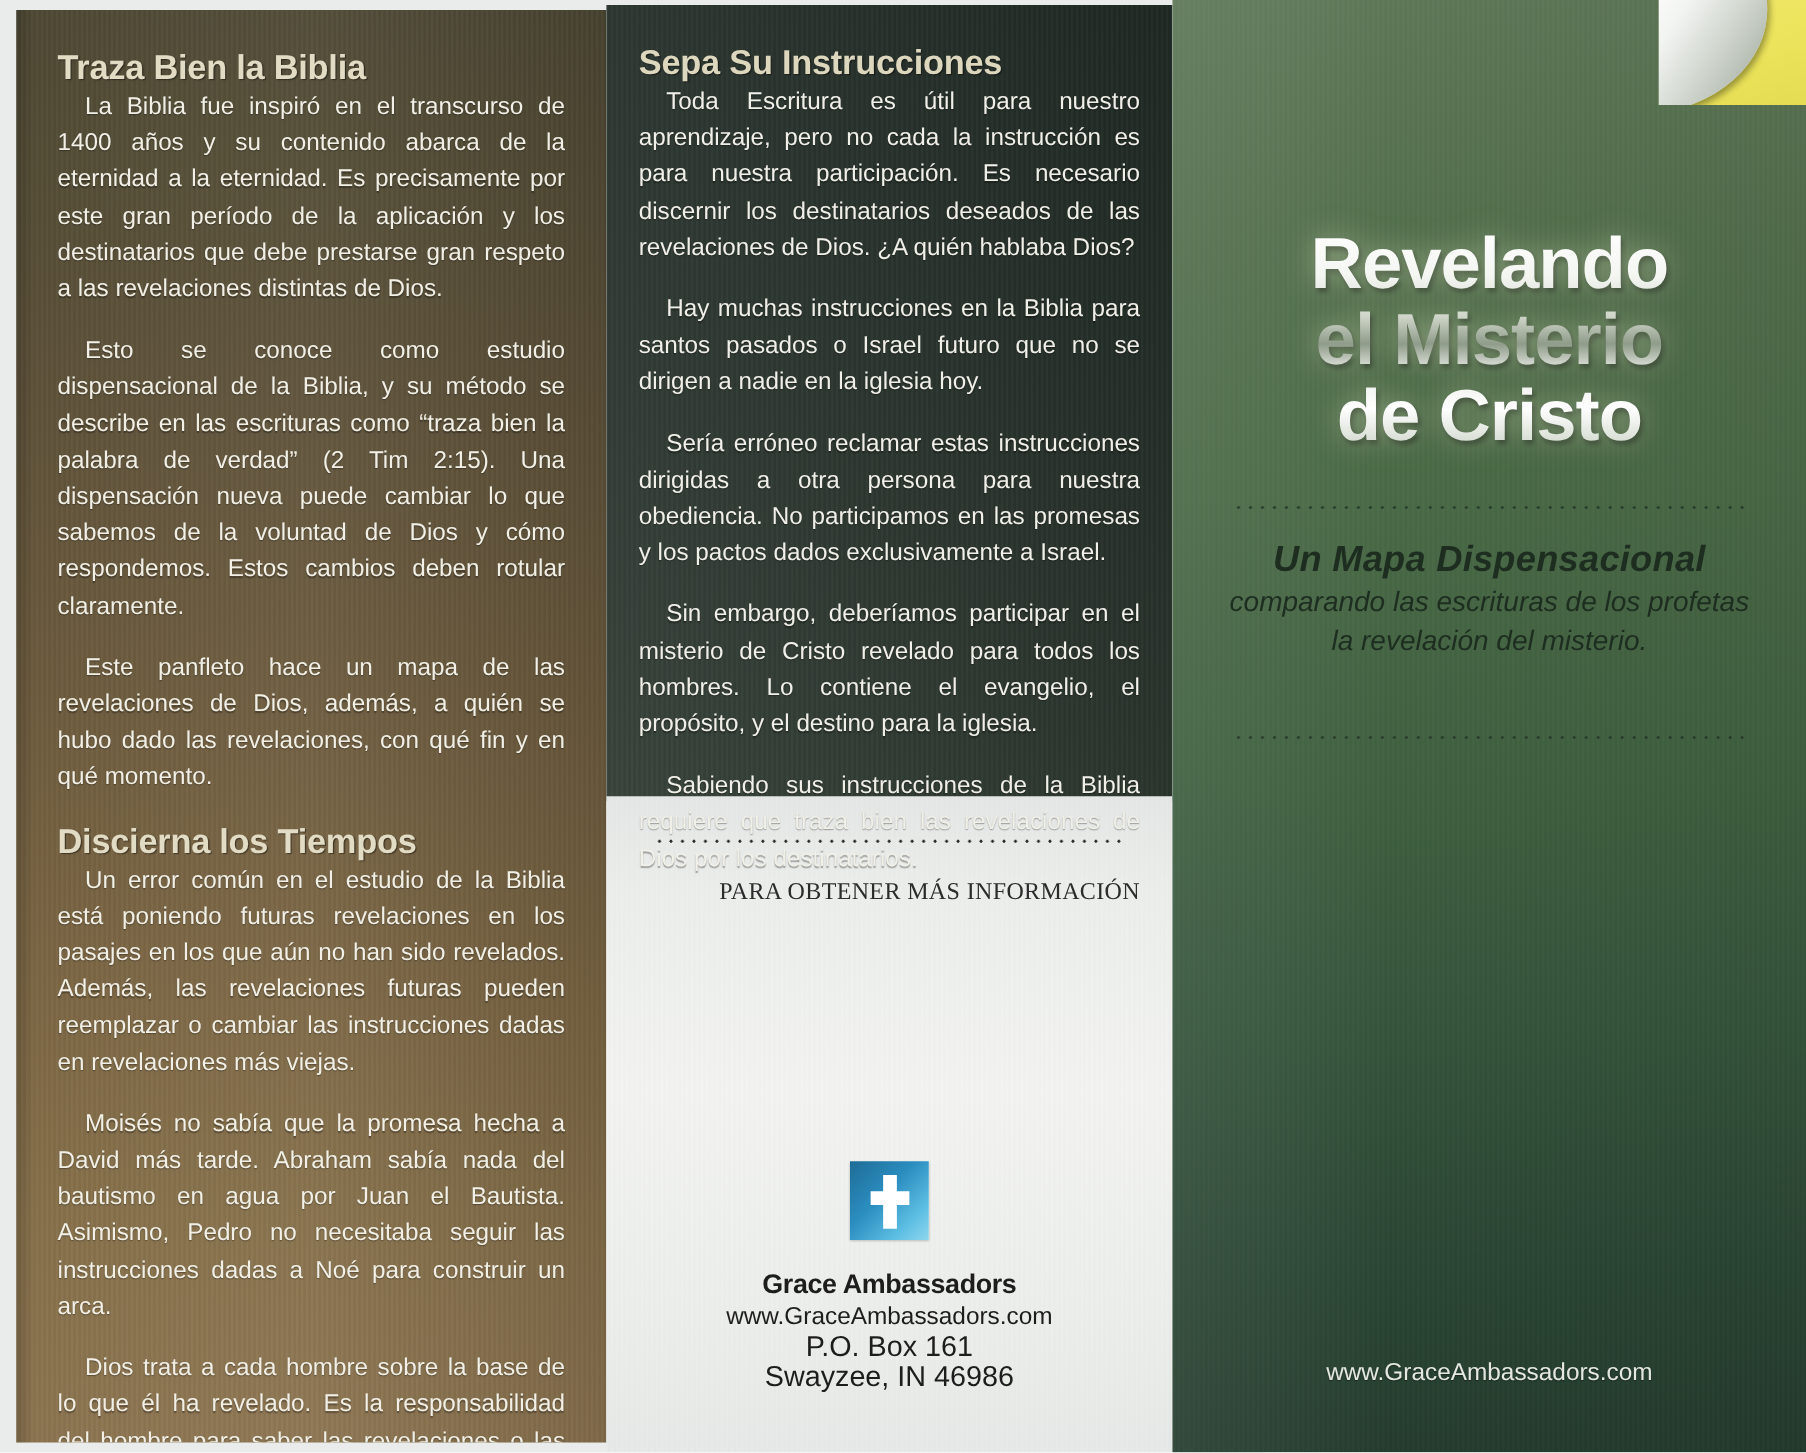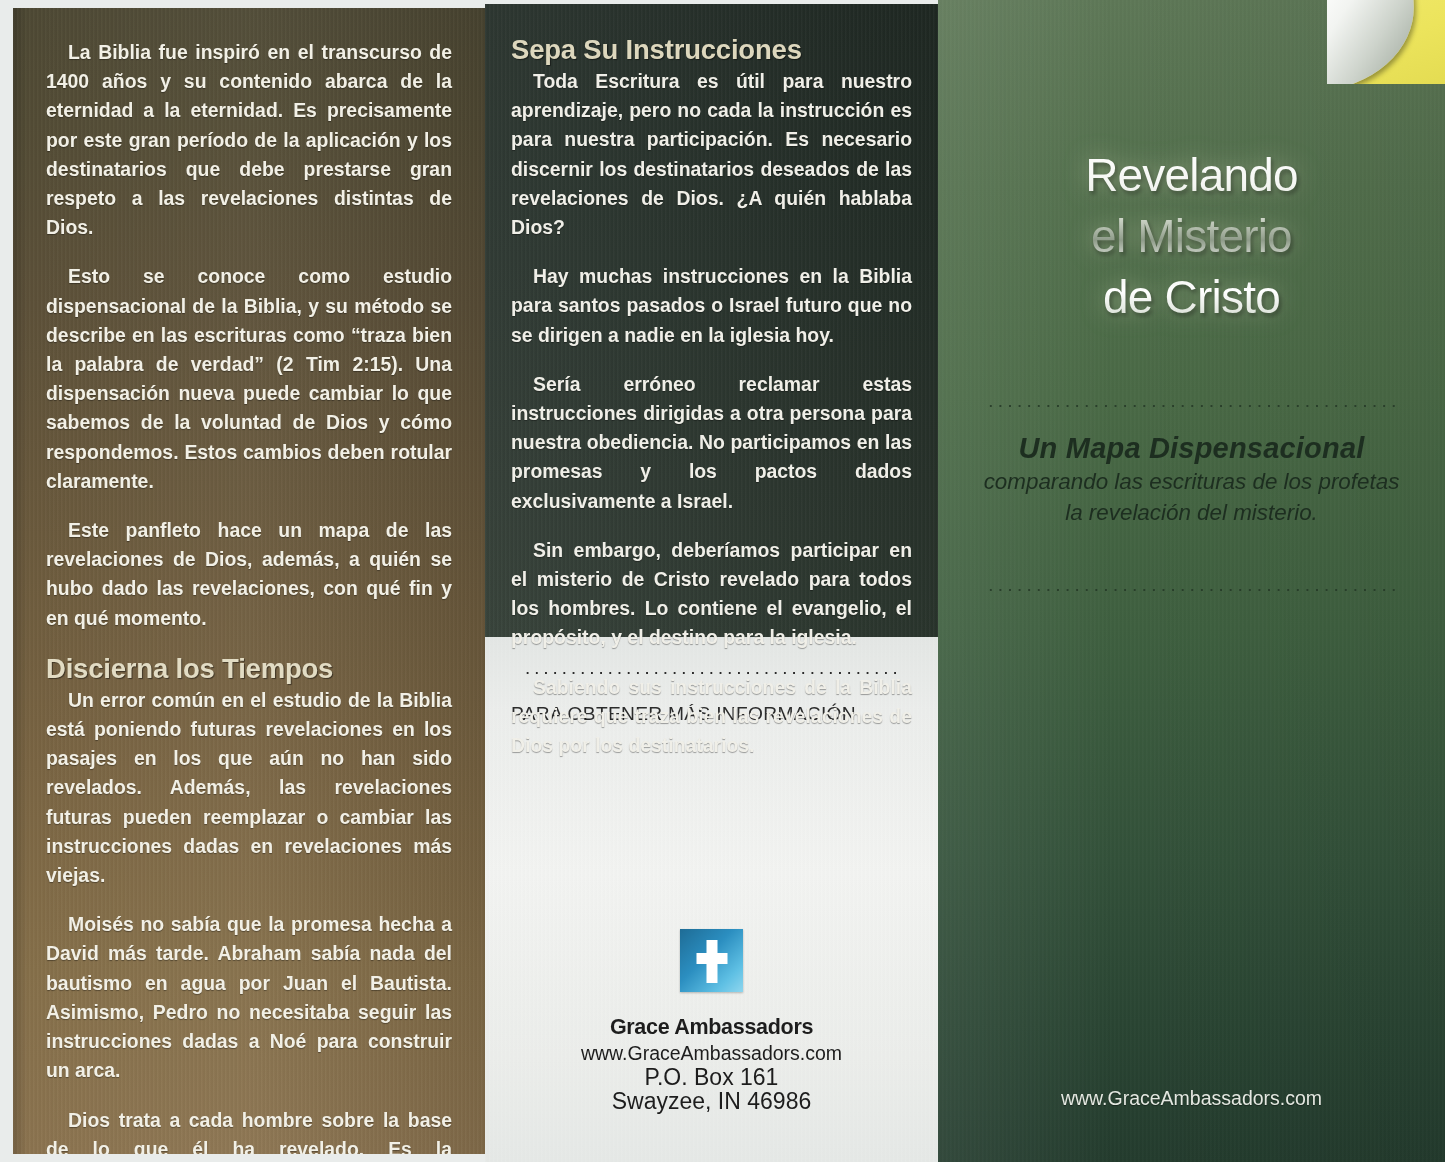--- a/index.html
+++ b/index.html
@@ -64,21 +64,20 @@
     position: relative;
     z-index: 2;
     margin: 0 0 20px 0;
     font-size: 19.4px;
     line-height: 29.2px;
     color: #f2f0e6;
     text-align: justify;
     text-indent: 22px;
     text-shadow: 0 1px 1px rgba(0,0,0,.35);
     hyphens: manual;
-    font-weight: bold;
   }
 
   
   .panel-mid {
     position: absolute;
     left: 485px;
     top: 0px;
     width: 453px;
     height: 1162px;
     overflow: hidden;
@@ -107,25 +106,26 @@
   .dotline {
     height: 4px;
     margin: 34px 12px 0 12px;
     background-image: radial-gradient(circle, #2a2a2a 1.1px, rgba(0,0,0,0) 1.4px);
     background-size: 9.2px 4px;
     background-repeat: repeat-x;
     background-position: 0 50%;
   }
   .contact-block {
     margin-top: 25px;
-    text-align: left;
+    text-align: right;
     font-size: 19.2px;
     line-height: 28px;
     letter-spacing: .3px;
     color: #2b2b2b;
+    font-family: Liberation Serif, serif;
   }
   .logo-wrap {
     position: absolute;
     left: 0; right: 0;
     top: 292px;
     text-align: center;
   }
   .logo-mark {
     width: 63px;
     height: 63px;
@@ -179,24 +179,24 @@
     height: 1162px;
     overflow: hidden;
     background:
       linear-gradient(90deg, rgba(255,255,255,.07) 0%, rgba(0,0,0,.0) 35%, rgba(0,0,0,.05) 100%),
       linear-gradient(180deg, #5e7857 0%, #53704d 16%, #4a6a46 34%,
                               #3f6040 54%, #33513a 74%, #2a4533 88%, #243c2e 100%);
   }
   .cover-title {
     position: absolute;
     left: 0; right: 0;
-    top: 145px;
+    top: 180px;
     text-align: center;
-    font-size: 46px;
-    font-weight: normal;
+    font-size: 58px;
+    font-weight: bold;
     line-height: 61px;
     letter-spacing: -0.8px;
     background: linear-gradient(180deg,
                 #ffffff 0%, #f4f6f2 22%, #cfd6c9 40%,
                 #8f9c8a 52%, #e9ece6 64%, #ffffff 80%, #c9d2c4 100%);
     -webkit-background-clip: text;
     background-clip: text;
     color: transparent;
     -webkit-text-fill-color: transparent;
     filter: drop-shadow(0 0 11px rgba(230,245,200,.55))
@@ -283,20 +283,21 @@
   }
 </style>
 </head>
 <body>
 
 <div id="page">
 
   <div class="panel-brown">
     <div class="stripes"></div>
 
+    <h2 class="col-h">Traza Bien la Biblia</h2>
     <p class="col-p">La Biblia fue inspiró en el transcurso de 1400 años y su contenido abarca de la eternidad a la eternidad.  Es precisamente por este gran período de la aplicación y los destinatarios que debe prestarse gran respeto a las revelaciones distintas de Dios.</p>
     <p class="col-p">Esto se conoce como estudio dispensacional de la Biblia, y su método se describe en las escrituras como “traza bien la palabra de verdad” (2 Tim 2:15).  Una dispensación nueva puede cambiar lo que sabemos de la voluntad de Dios y cómo respondemos.  Estos cambios deben rotular claramente.</p>
     <p class="col-p">Este panfleto hace un mapa de las revelaciones de Dios, además, a quién se hubo dado las revelaciones, con qué fin y en qué momento.</p>
 
     <h2 class="col-h">Discierna los Tiempos</h2>
     <p class="col-p">Un error común en el estudio de la Biblia está poniendo futuras revelaciones en los pasajes en los que aún no han sido revelados.  Además, las revelaciones futuras pueden reemplazar o cambiar las instrucciones dadas en revelaciones más viejas.</p>
     <p class="col-p">Moisés no sabía que la promesa hecha a David más tarde.  Abraham sabía nada del bautismo en agua por Juan el Bautista.  Asimismo, Pedro no necesitaba seguir las instrucciones dadas a Noé para construir un arca.</p>
     <p class="col-p">Dios trata a cada hombre sobre la base de lo que él ha revelado.  Es la responsabilidad del hombre para saber las revelaciones o las dispensaciones de Dios y responder en obediencia fiel.</p>
 
   </div>

